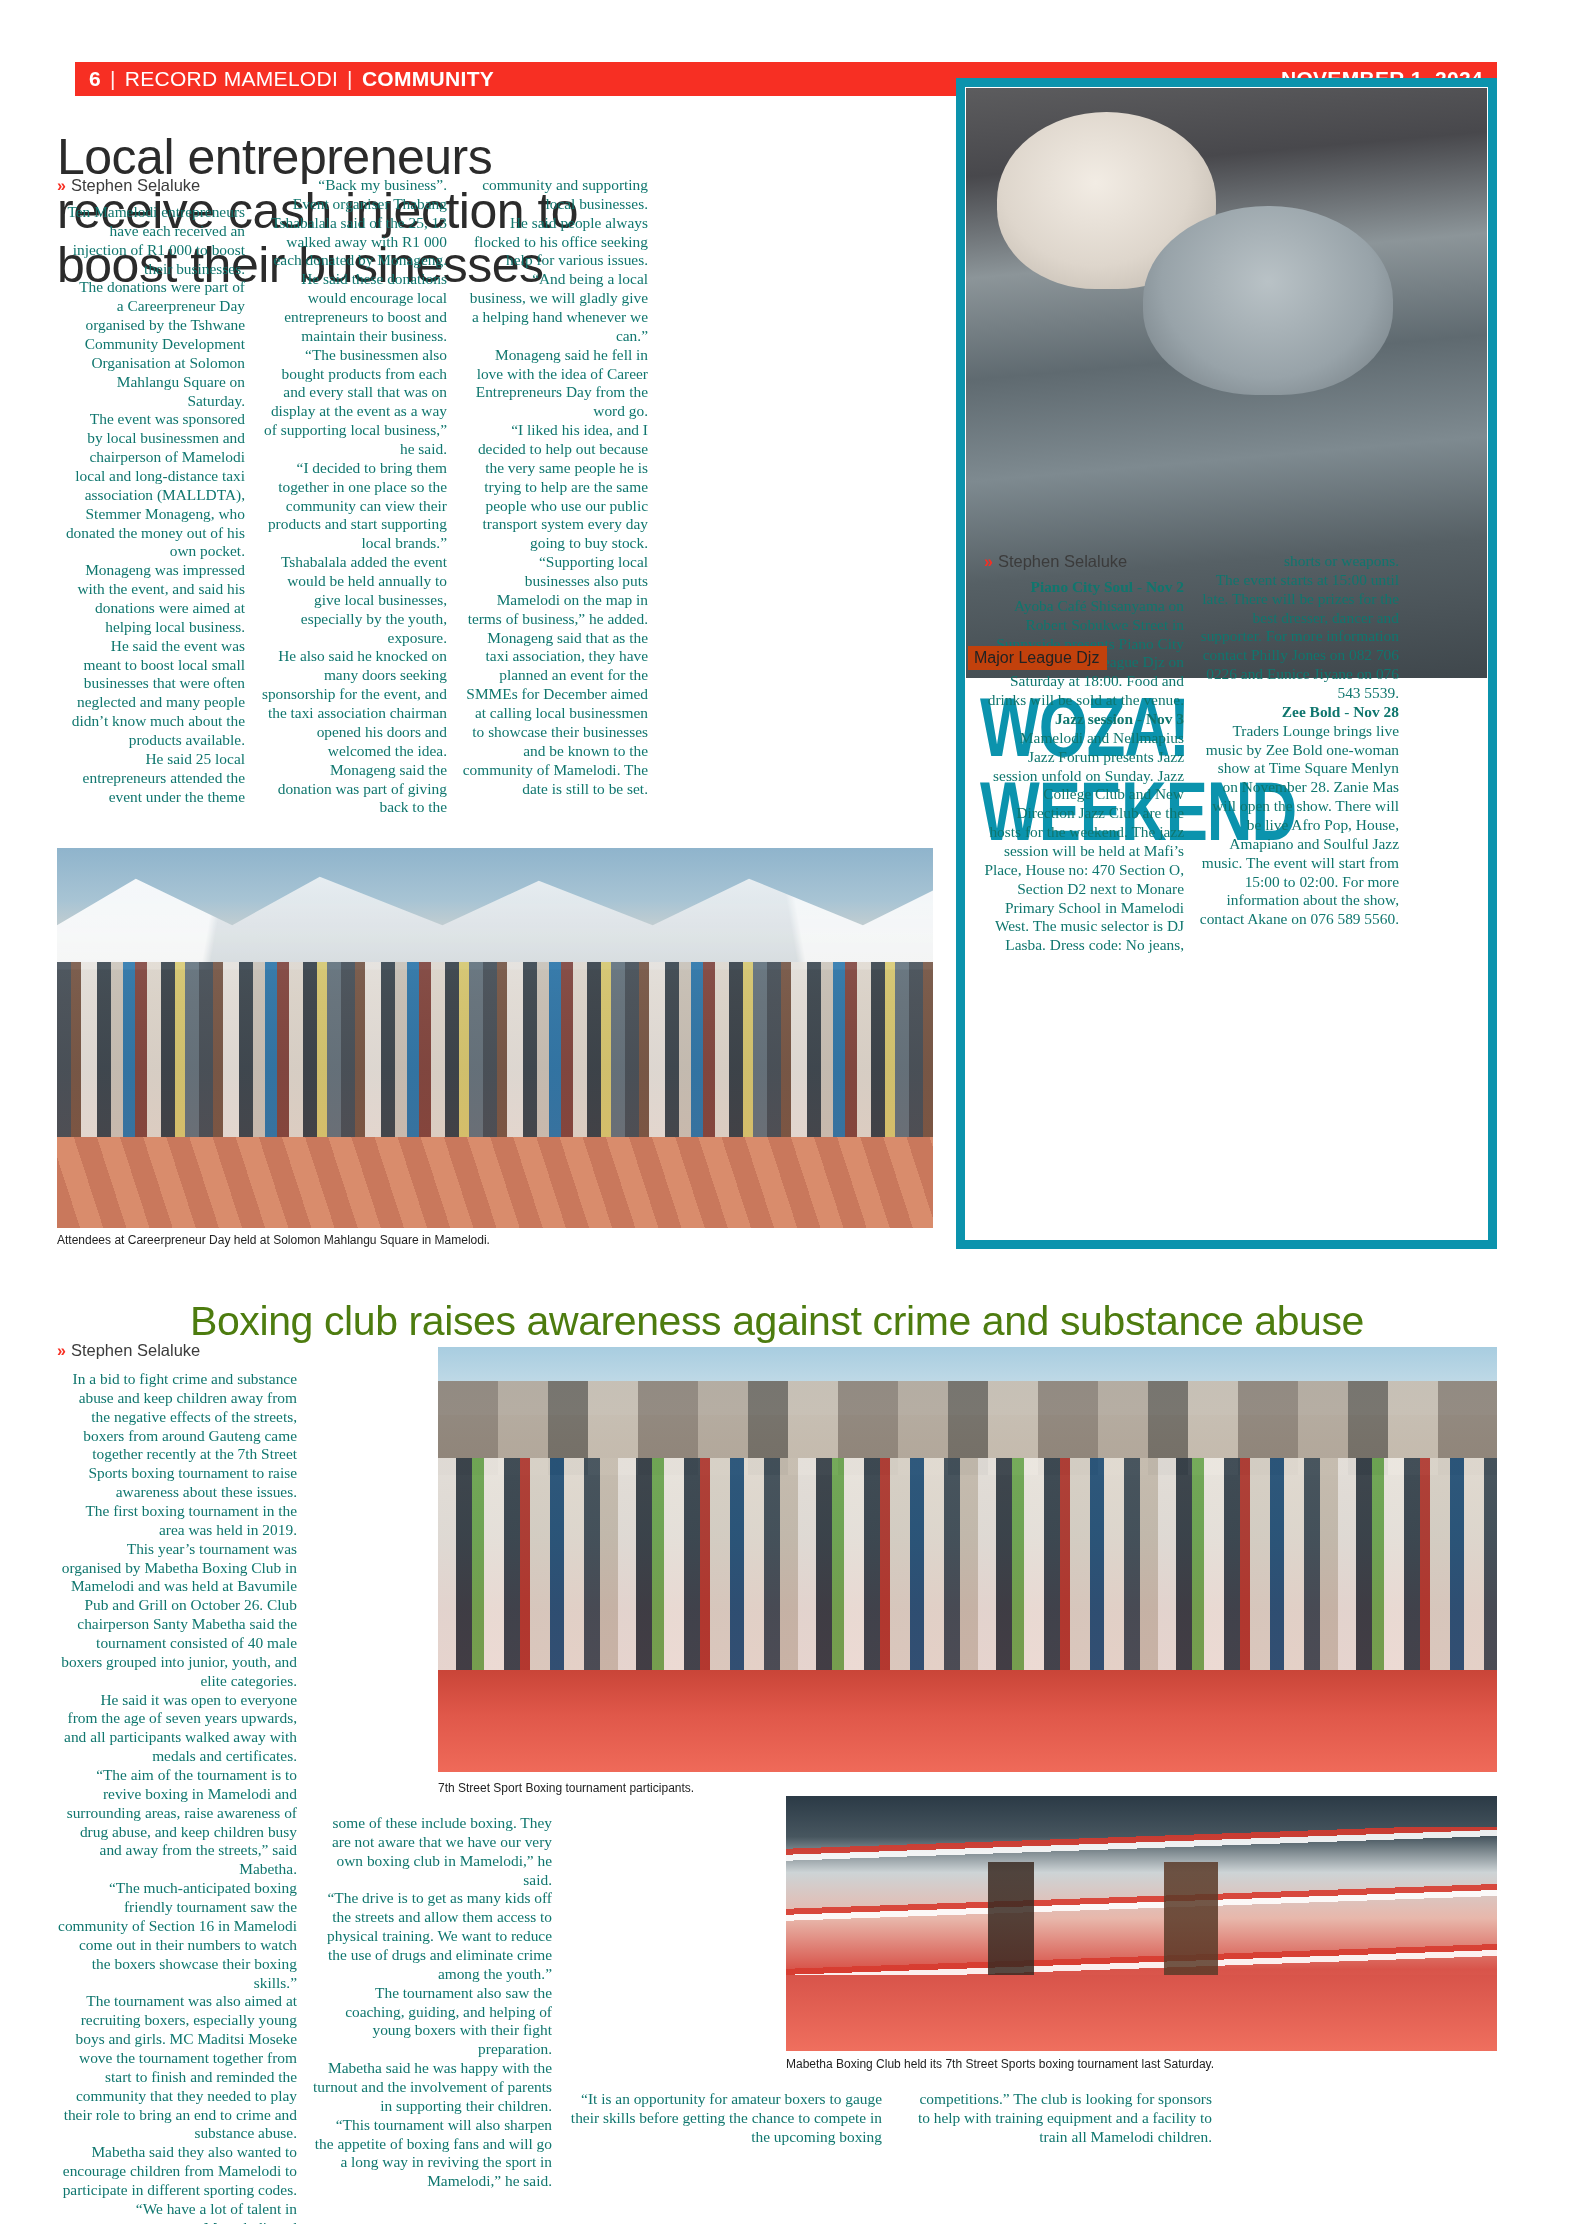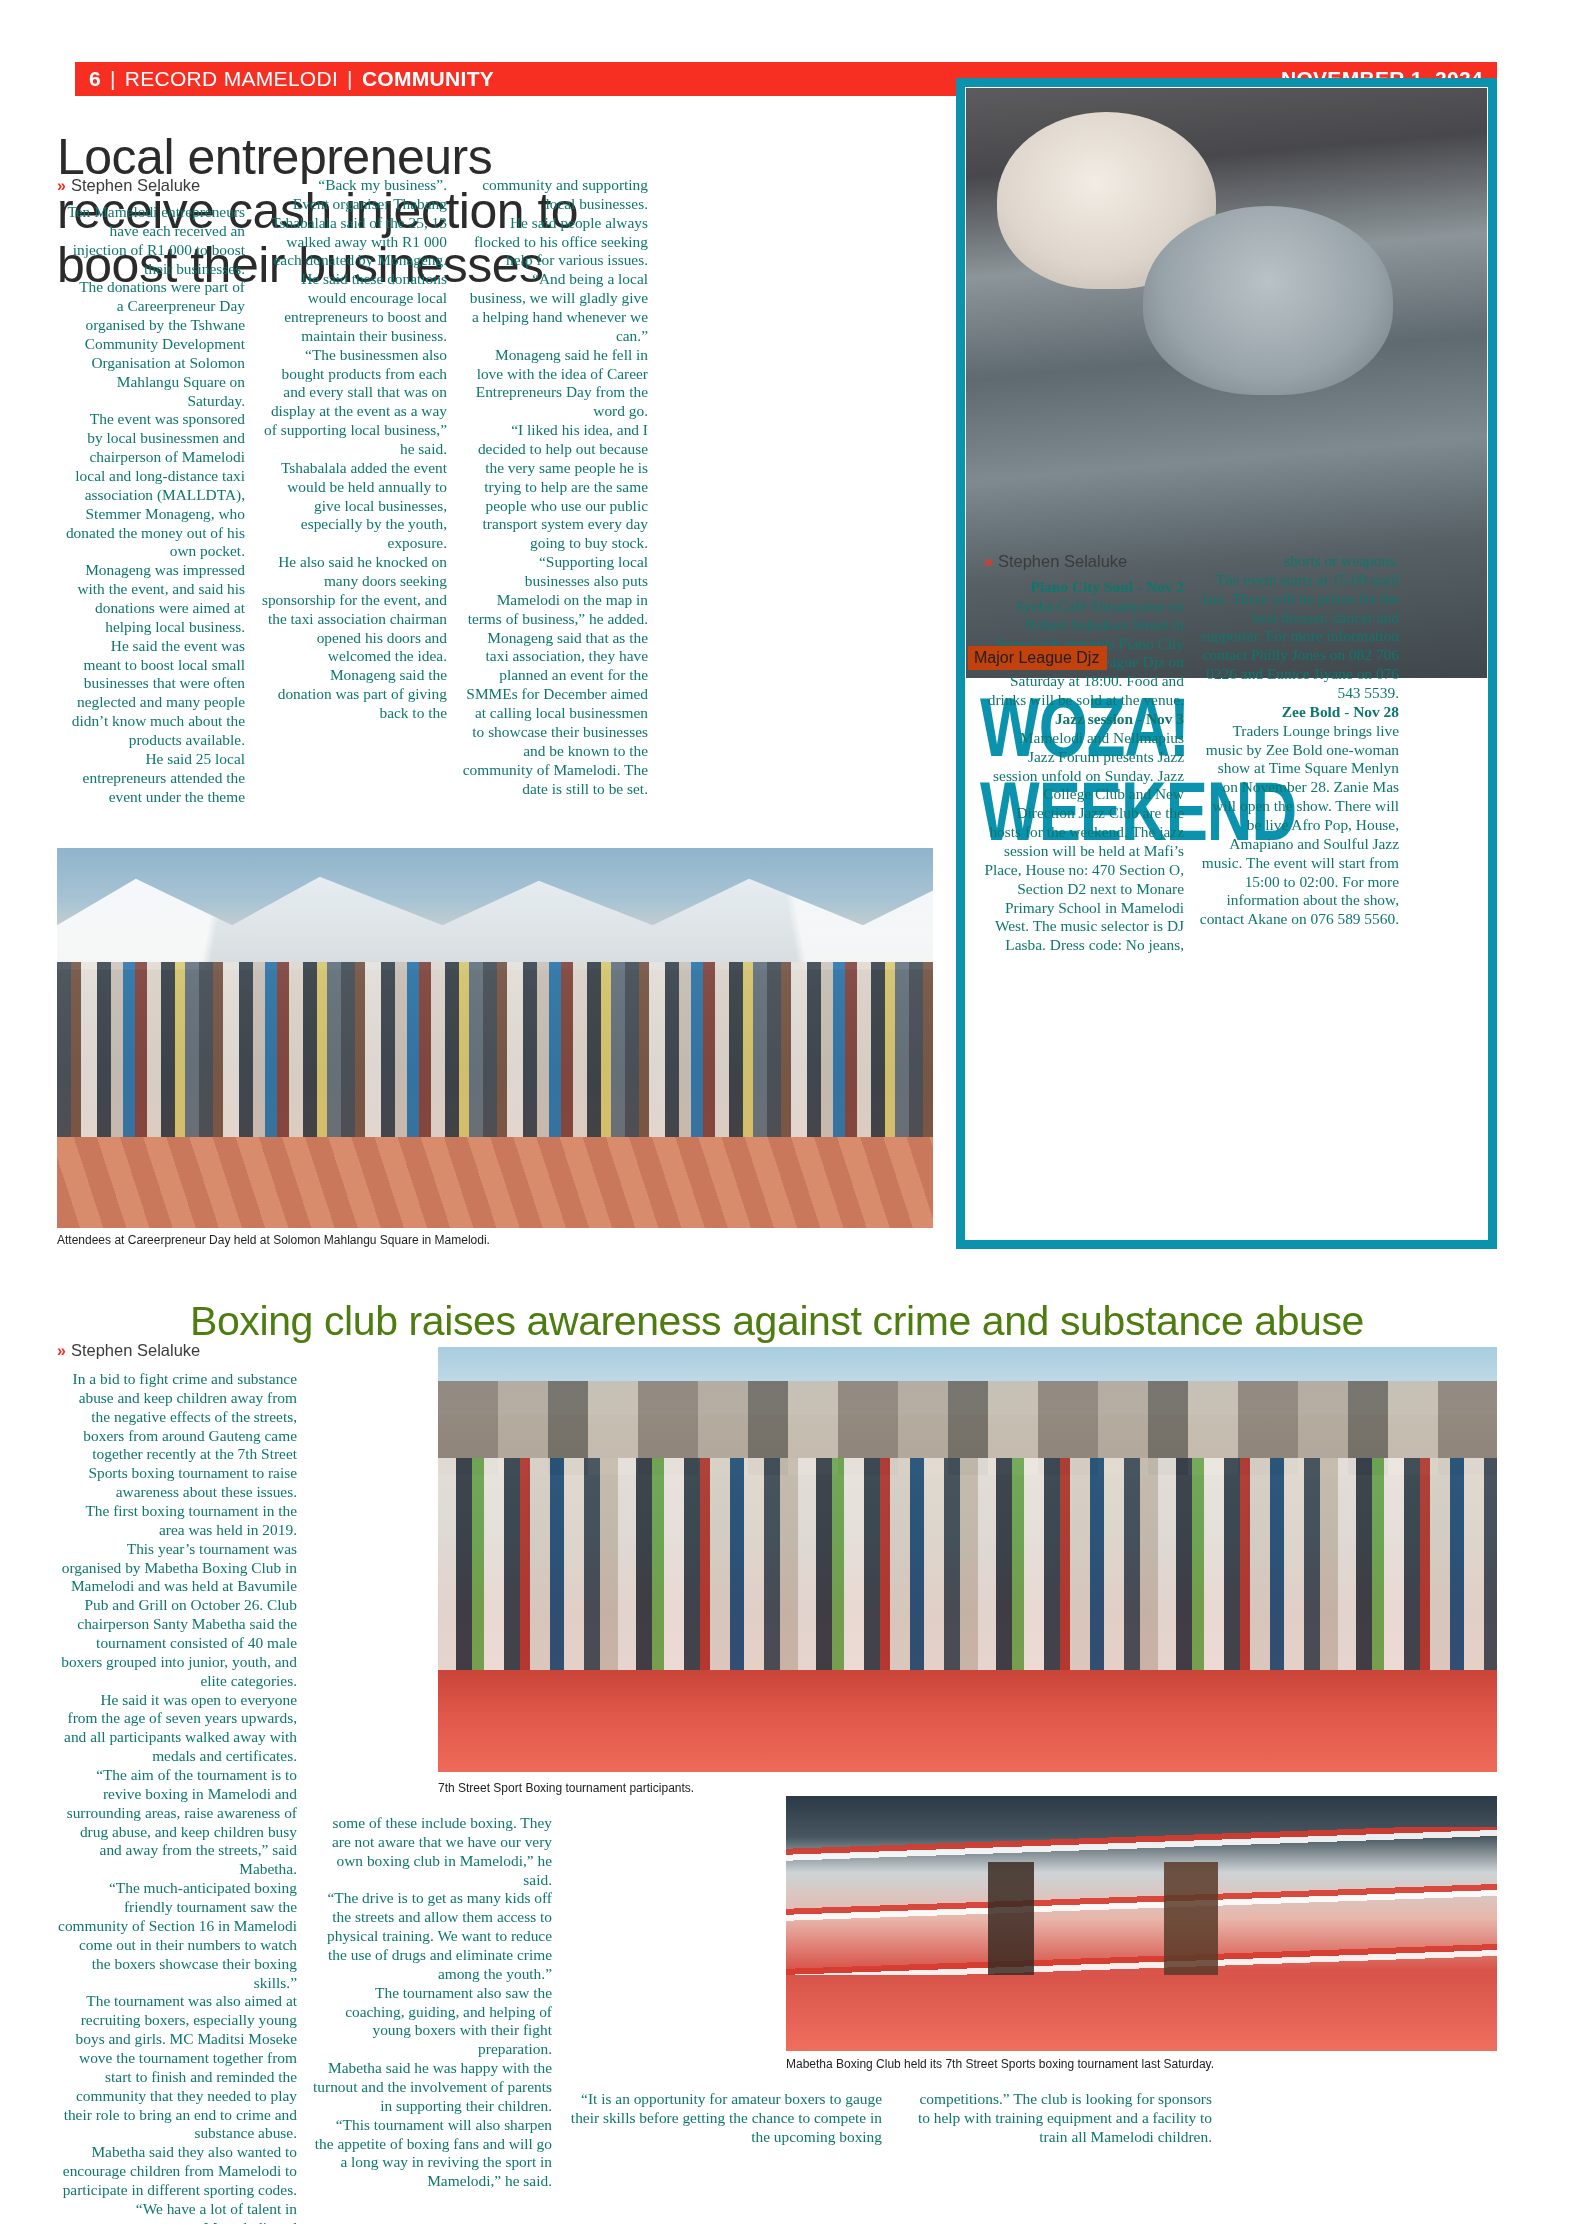--- a/index.html
+++ b/index.html
@@ -334,20 +334,21 @@
       <p>The event was sponsored by local businessmen and chairperson of Mamelodi local and long-distance taxi association (MALLDTA), Stemmer Monageng, who donated the money out of his own pocket.</p>
       <p>Monageng was impressed with the event, and said his donations were aimed at helping local business.</p>
       <p>He said the event was meant to boost local small businesses that were often neglected and many people didn’t know much about the products available.</p>
       <p>He said 25 local entrepreneurs attended the event under the theme</p>
     </div>
   <div class="col" id="a1c2">
       <p class="noindent">“Back my business”.</p>
       <p>Event organiser Thabang Tshabalala said of the 25, 13 walked away with R1 000 each donated by Monageng.</p>
       <p>He said these donations would encourage local entrepreneurs to boost and maintain their business.</p>
       <p>“The businessmen also bought products from each and every stall that was on display at the event as a way of supporting local business,” he said.</p>
+      <p>“I decided to bring them together in one place so the community can view their products and start supporting local brands.”</p>
       <p>Tshabalala added the event would be held annually to give local businesses, especially by the youth, exposure.</p>
       <p>He also said he knocked on many doors seeking sponsorship for the event, and the taxi association chairman opened his doors and welcomed the idea.</p>
       <p>Monageng said the donation was part of giving back to the</p>
     </div>
   <div class="col" id="a1c3">
       <p class="noindent">community and supporting local businesses.</p>
       <p>He said people always flocked to his office seeking help for various issues.</p>
       <p>“And being a local business, we will gladly give a helping hand whenever we can.”</p>
       <p>Monageng said he fell in love with the idea of Career Entrepreneurs Day from the word go.</p>
       <p>“I liked his idea, and I decided to help out because the very same people he is trying to help are the same people who use our public transport system every day going to buy stock.</p>

